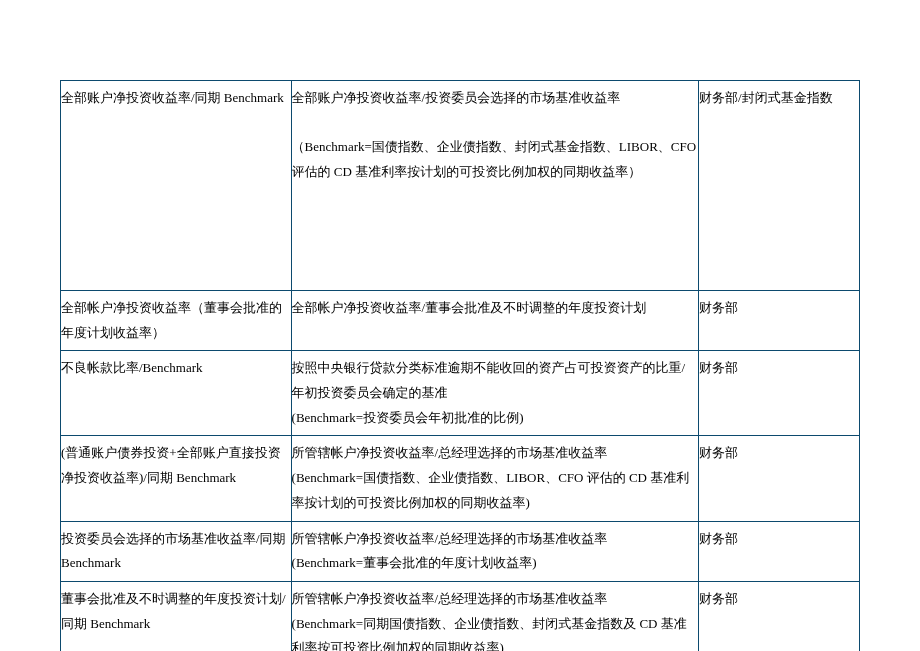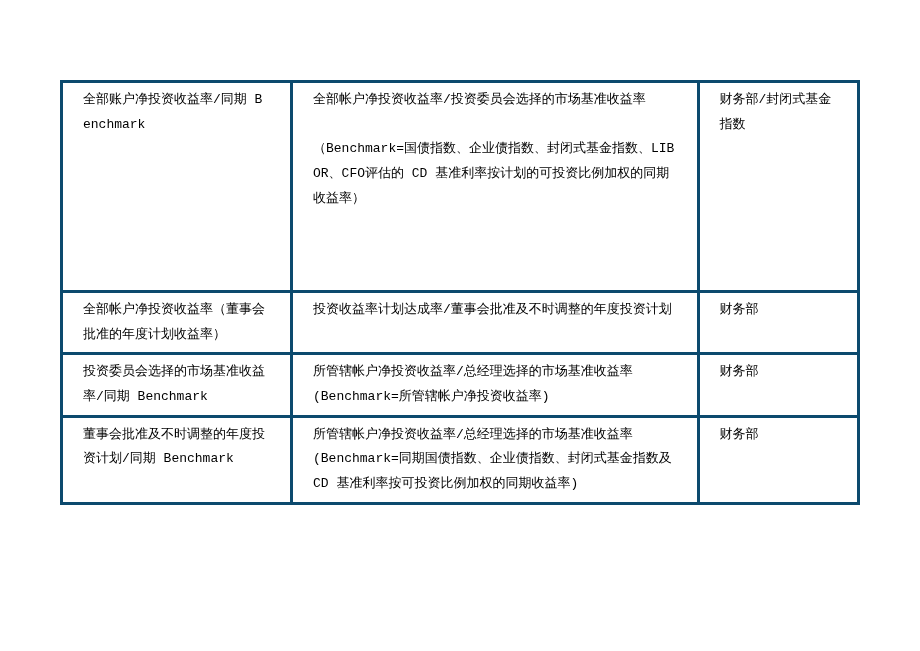--- a/index.html
+++ b/index.html
@@ -14,27 +14,26 @@
       color: #000000;
       padding: 80px 60px 40px 60px;
       width: 920px;
     }
     table {
       border-collapse: collapse;
       width: 100%;
       table-layout: fixed;
     }
     td {
-      border: 3px solid #0c4a6e;
-      padding: 5px 20px;
+      border: 1px solid #0c4a6e;
+      padding: 5px 0;
       vertical-align: top;
       line-height: 1.9;
       word-wrap: break-word;
       word-break: break-all;
-      font-family: Liberation Mono, monospace;
     }
     col.c1 { width: 215px; }
     col.c2 { width: 380px; }
     col.c3 { width: 150px; }
     .tall {
       height: 210px;
     }
     .spacer-line {
       height: 1.9em;
     }
@@ -48,50 +47,74 @@
     <col class="c2">
     <col class="c3">
   </colgroup>
   <tbody>
 
     <tr>
       <td class="tall">
         <div>全部账户净投资收益率/同期 Benchmark</div>
       </td>
       <td class="tall">
-        <div>全部帐户净投资收益率/投资委员会选择的市场基准收益率</div>
+        <div>全部账户净投资收益率/投资委员会选择的市场基准收益率</div>
         <div class="spacer-line"></div>
         <div>（Benchmark=国债指数、企业债指数、封闭式基金指数、LIBOR、CFO评估的 CD 基准利率按计划的可投资比例加权的同期收益率）</div>
       </td>
       <td class="tall">
         <div>财务部/封闭式基金指数</div>
       </td>
     </tr>
 
     <tr>
       <td>
           <div>全部帐户净投资收益率（董事会批准的年度计划收益率）</div>
         </td>
       <td>
-          <div>投资收益率计划达成率/董事会批准及不时调整的年度投资计划</div>
+          <div>全部帐户净投资收益率/董事会批准及不时调整的年度投资计划</div>
         </td>
       <td>
           <div>财务部</div>
         </td>
     </tr>
 
+    <tr>
+      <td>
+          <div>不良帐款比率/Benchmark</div>
+        </td>
+      <td>
+        <div>按照中央银行贷款分类标准逾期不能收回的资产占可投资资产的比重/年初投资委员会确定的基准</div>
+        <div>(Benchmark=投资委员会年初批准的比例)</div>
+      </td>
+      <td>
+          <div>财务部</div>
+        </td>
+    </tr>
 
+    <tr>
+      <td>
+          <div>(普通账户债券投资+全部账户直接投资净投资收益率)/同期 Benchmark</div>
+        </td>
+      <td>
+        <div>所管辖帐户净投资收益率/总经理选择的市场基准收益率</div>
+        <div>(Benchmark=国债指数、企业债指数、LIBOR、CFO 评估的 CD 基准利率按计划的可投资比例加权的同期收益率)</div>
+      </td>
+      <td>
+          <div>财务部</div>
+        </td>
+    </tr>
 
     <tr>
       <td>
           <div>投资委员会选择的市场基准收益率/同期 Benchmark</div>
         </td>
       <td>
         <div>所管辖帐户净投资收益率/总经理选择的市场基准收益率</div>
-        <div>(Benchmark=所管辖帐户净投资收益率)</div>
+        <div>(Benchmark=董事会批准的年度计划收益率)</div>
       </td>
       <td>
           <div>财务部</div>
         </td>
     </tr>
 
     <tr>
       <td>
           <div>董事会批准及不时调整的年度投资计划/同期 Benchmark</div>
         </td>

